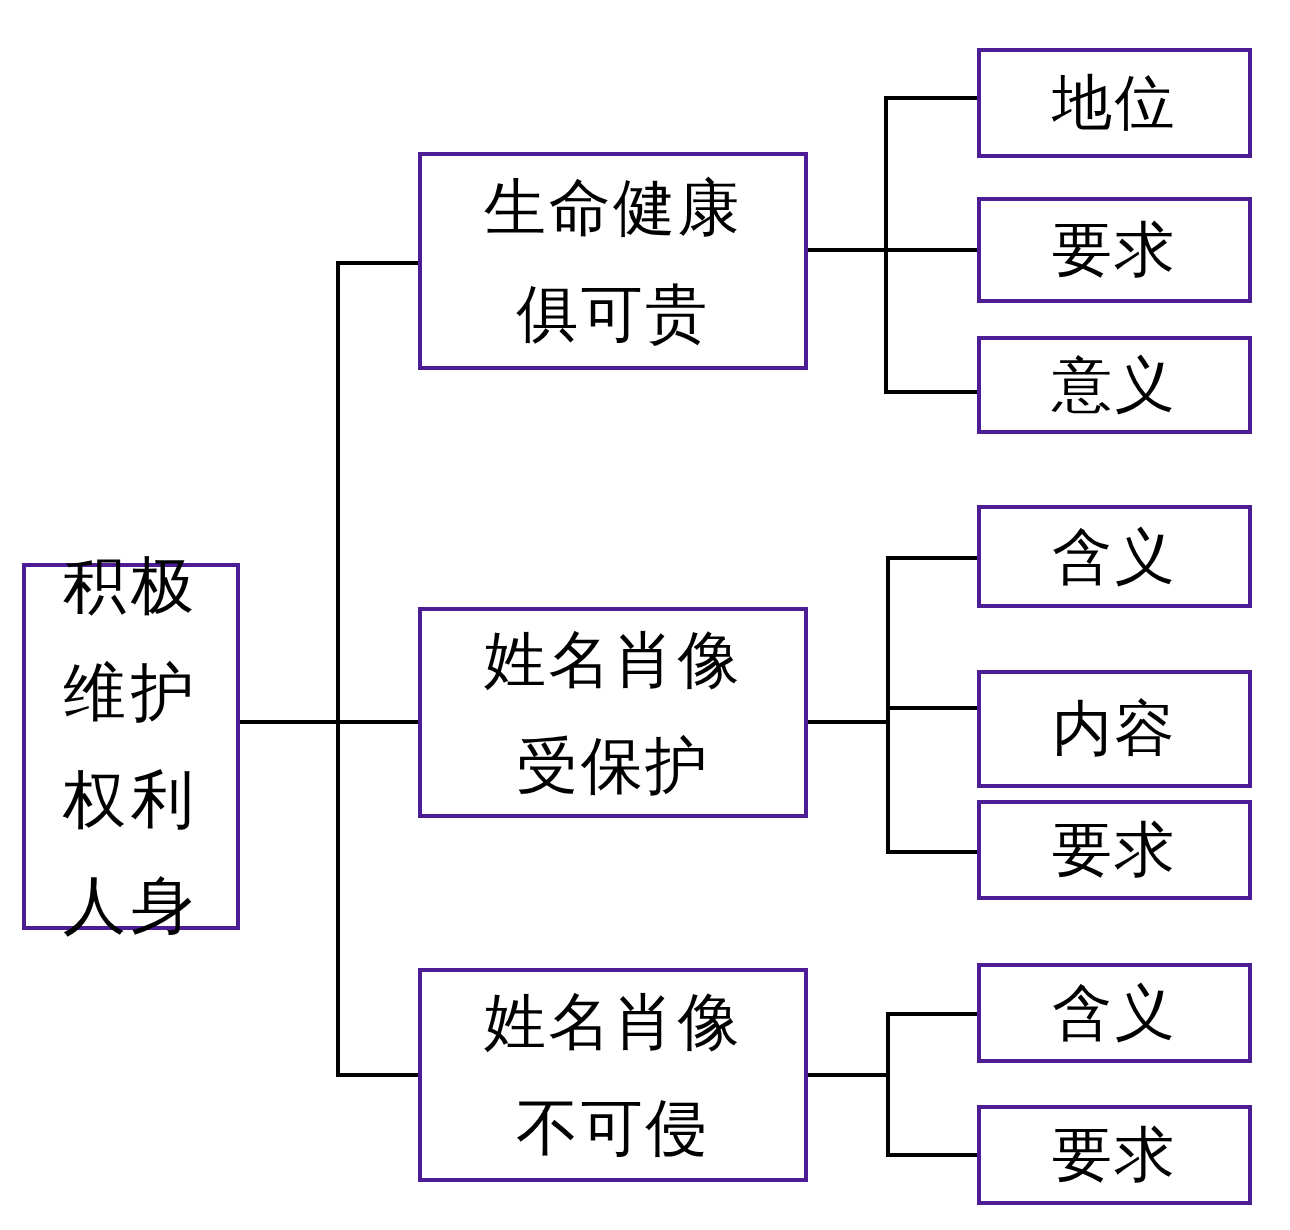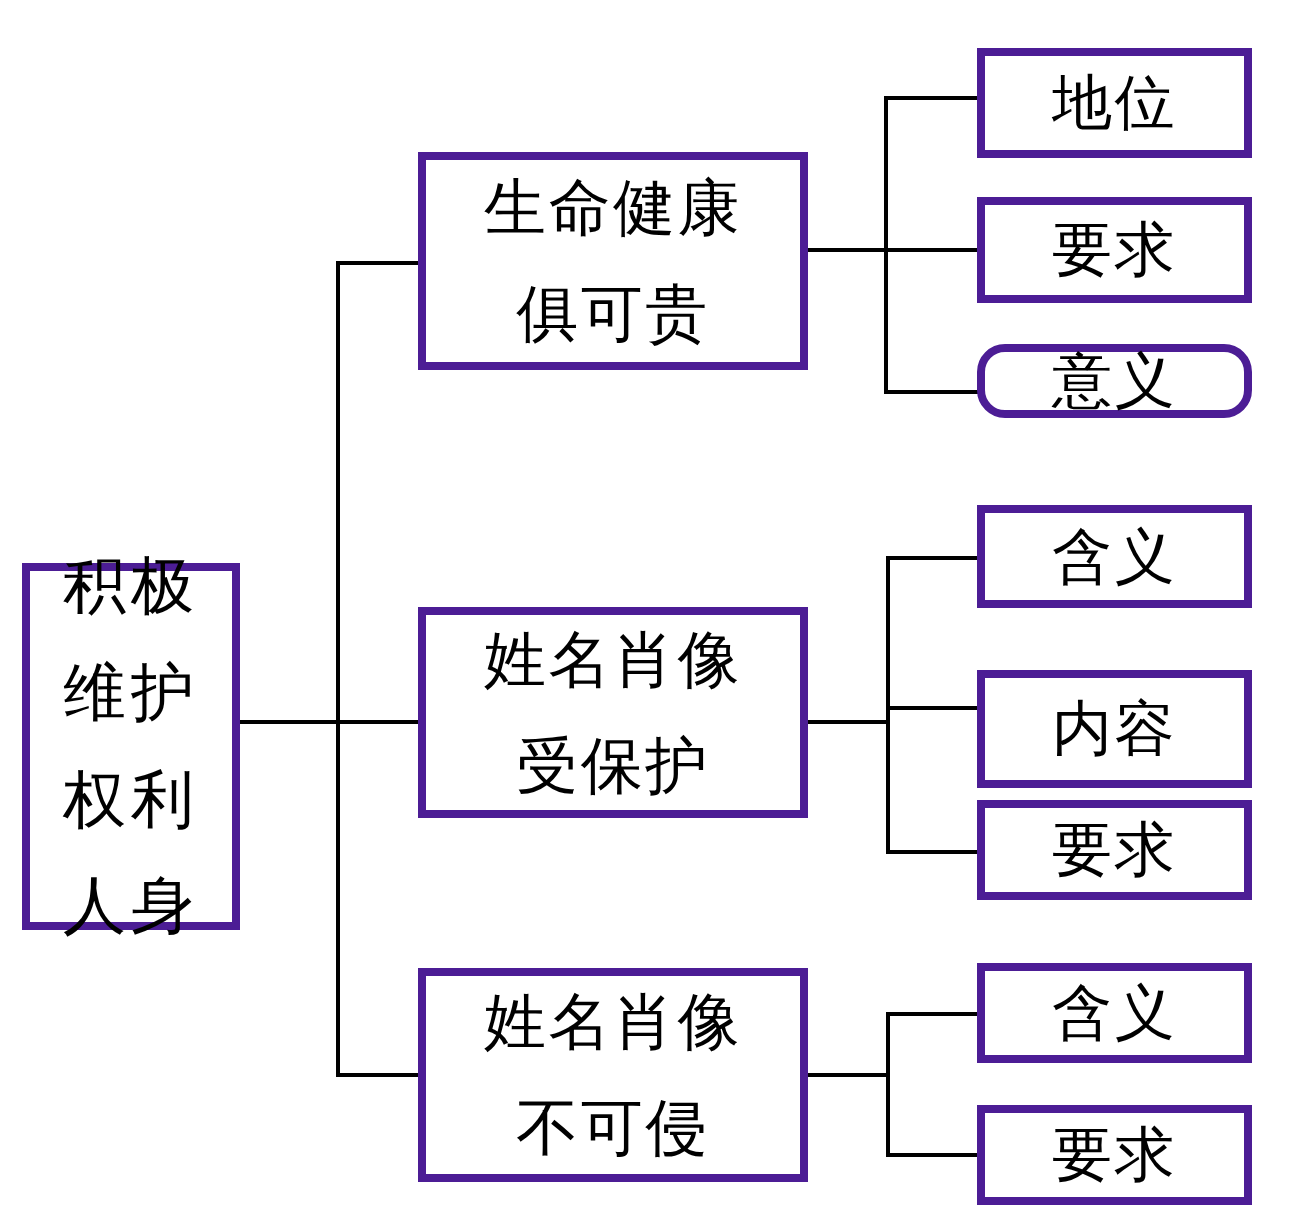--- a/index.html
+++ b/index.html
@@ -14,21 +14,21 @@
   #canvas {
     position: relative;
     width: 1290px;
     height: 1230px;
     background: #ffffff;
     overflow: hidden;
   }
   .node {
     position: absolute;
     box-sizing: border-box;
-    border: 8px solid #4c1d95;
+    border: 4px solid #4c1d95;
     background: #ffffff;
     display: flex;
     flex-direction: column;
     align-items: center;
     justify-content: center;
     color: #000000;
     line-height: 1.06;
     letter-spacing: 0.04em;
     z-index: 3;
   }
@@ -57,21 +57,21 @@
   .node-b2 { top: 607px;  height: 211px; }
   .node-b3 { top: 968px;  height: 214px; }
   
   .node-leaf {
     left: 977px;
     width: 275px;
     font-size: 60px;
   }
   .leaf-0 { top: 48px;   height: 110px; }
   .leaf-1 { top: 197px;  height: 106px; }
-  .leaf-2 { top: 344px;  height: 74px; border-radius: 28px;  }
+  .leaf-2 { top: 336px;  height: 98px;  }
   .leaf-3 { top: 505px;  height: 103px; }
   .leaf-4 { top: 670px;  height: 118px; }
   .leaf-5 { top: 800px;  height: 100px; }
   .leaf-6 { top: 963px;  height: 100px; }
   .leaf-7 { top: 1105px; height: 100px; }
 
   .edge {
     position: absolute;
     background: #000000;
     z-index: 1;

